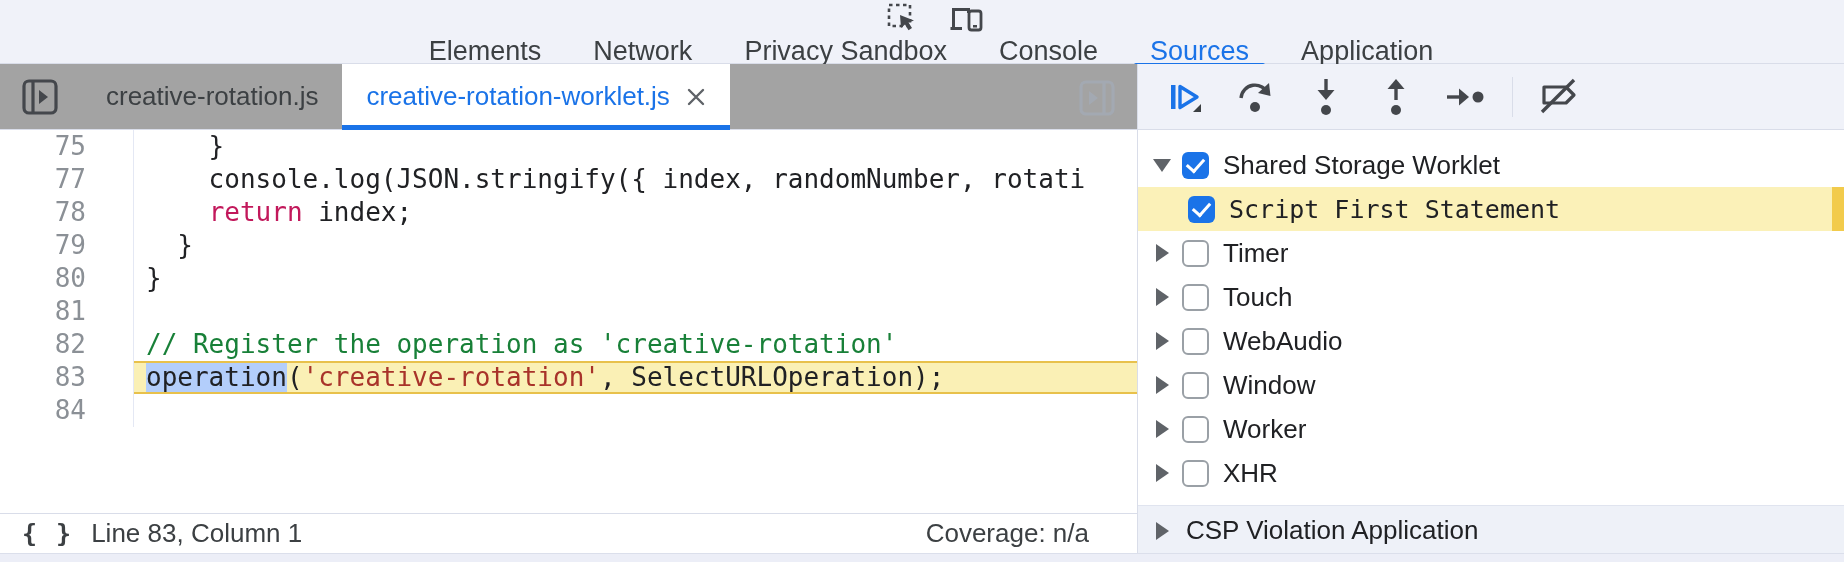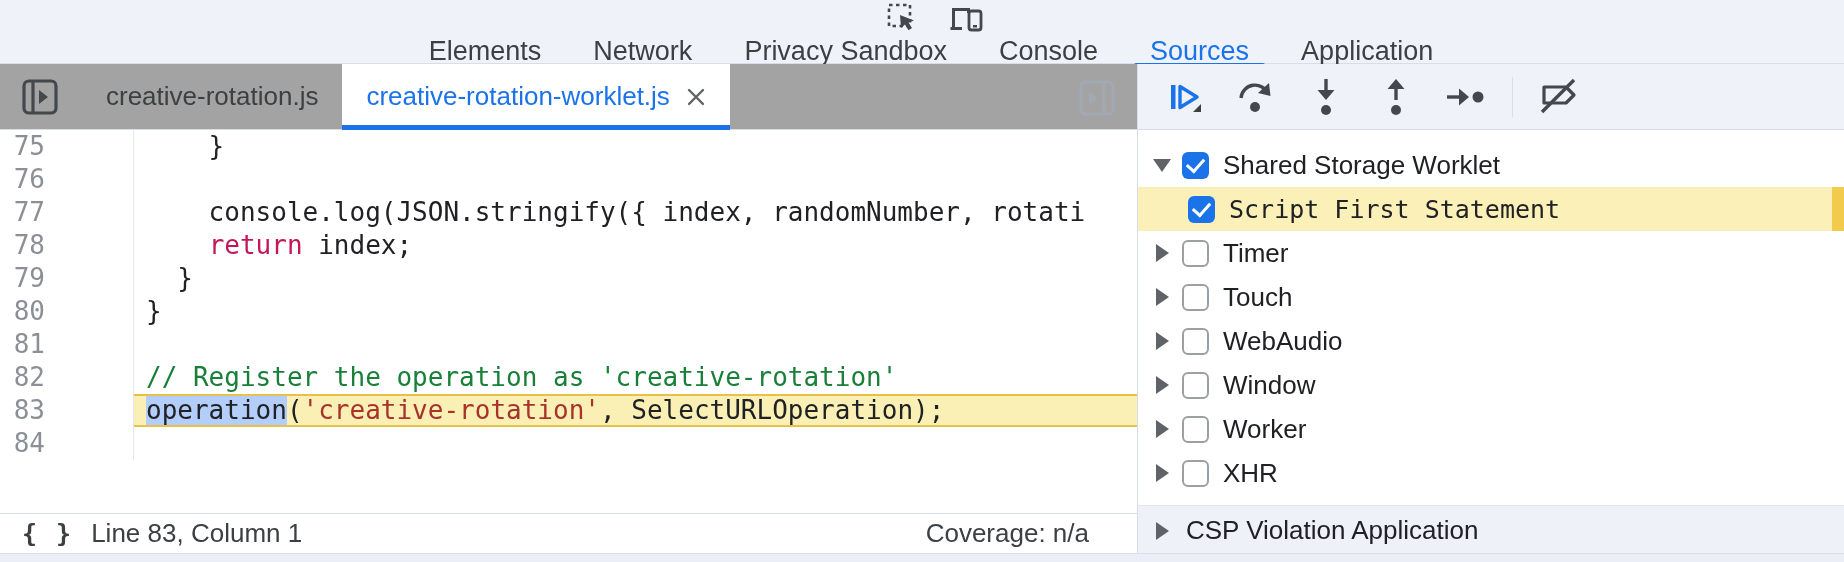--- a/index.html
+++ b/index.html
@@ -59,21 +59,21 @@
   #dbg-toolbar .vdivider { height:40px; margin:0 4px; }
 
   
   #editor {
     position:absolute; left:0; top:130px; width:1137px; height:383px; background:#fff;
     font-family:"DejaVu Sans Mono","Liberation Mono",monospace; font-size:26px; overflow:hidden;
   }
   .code-row { display:flex; height:33px; line-height:33px; white-space:pre; }
   .gutter {
     width:134px; flex:0 0 134px; color:#8b9096; text-align:right;
-    padding-right:88px; border-right:1px solid #e4e8f4; background:#fff;
+    padding-right:47px; border-right:1px solid #e4e8f4; background:#fff;
   }
   .code { flex:1; padding-left:12px; color:#202124; overflow:hidden; }
   .code-row.exec { position:relative; }
   .code-row.exec .code {
     background:var(--exec-bg,#faf0b5);
     border-top:2px solid var(--exec-border,#e8c14b);
     border-bottom:2px solid var(--exec-border,#e8c14b);
     line-height:29px;
   }
   .tk-k { color:var(--kw,#c2185b); }
@@ -263,21 +263,20 @@
         <svg width="46" height="42" viewBox="0 0 46 42">
           <path d="M8 11 h22 l8 8 l-8 8 H8 Z" fill="none" stroke="#44474c" stroke-width="3.2" stroke-linejoin="round"></path>
           <line x1="6" y1="36" x2="38" y2="4" stroke="#44474c" stroke-width="3.4"></line>
         </svg>
       </span>
     </div>
   </div>
 
   <div id="editor">
       <div class="code-row"><div class="gutter">75</div><div class="code"><span class="tk-d">    }</span></div></div>
-      <div class="code-row"><div class="gutter">76</div><div class="code"></div></div>
       <div class="code-row"><div class="gutter">77</div><div class="code"><span class="tk-d">    console.log(JSON.stringify({ index, randomNumber, rotati</span></div></div>
       <div class="code-row"><div class="gutter">78</div><div class="code"><span class="tk-d">    </span><span class="tk-k">return</span><span class="tk-d"> index;</span></div></div>
       <div class="code-row"><div class="gutter">79</div><div class="code"><span class="tk-d">  }</span></div></div>
       <div class="code-row"><div class="gutter">80</div><div class="code"><span class="tk-d">}</span></div></div>
       <div class="code-row"><div class="gutter">81</div><div class="code"></div></div>
       <div class="code-row"><div class="gutter">82</div><div class="code"><span class="tk-c">// Register the operation as 'creative-rotation'</span></div></div>
       <div class="code-row exec"><div class="gutter">83</div><div class="code"><span class="tk-d tk-sel">operation</span><span class="tk-d">(</span><span class="tk-s">'creative-rotation'</span><span class="tk-d">, SelectURLOperation);</span></div></div>
       <div class="code-row"><div class="gutter">84</div><div class="code"></div></div>
     </div>
 

